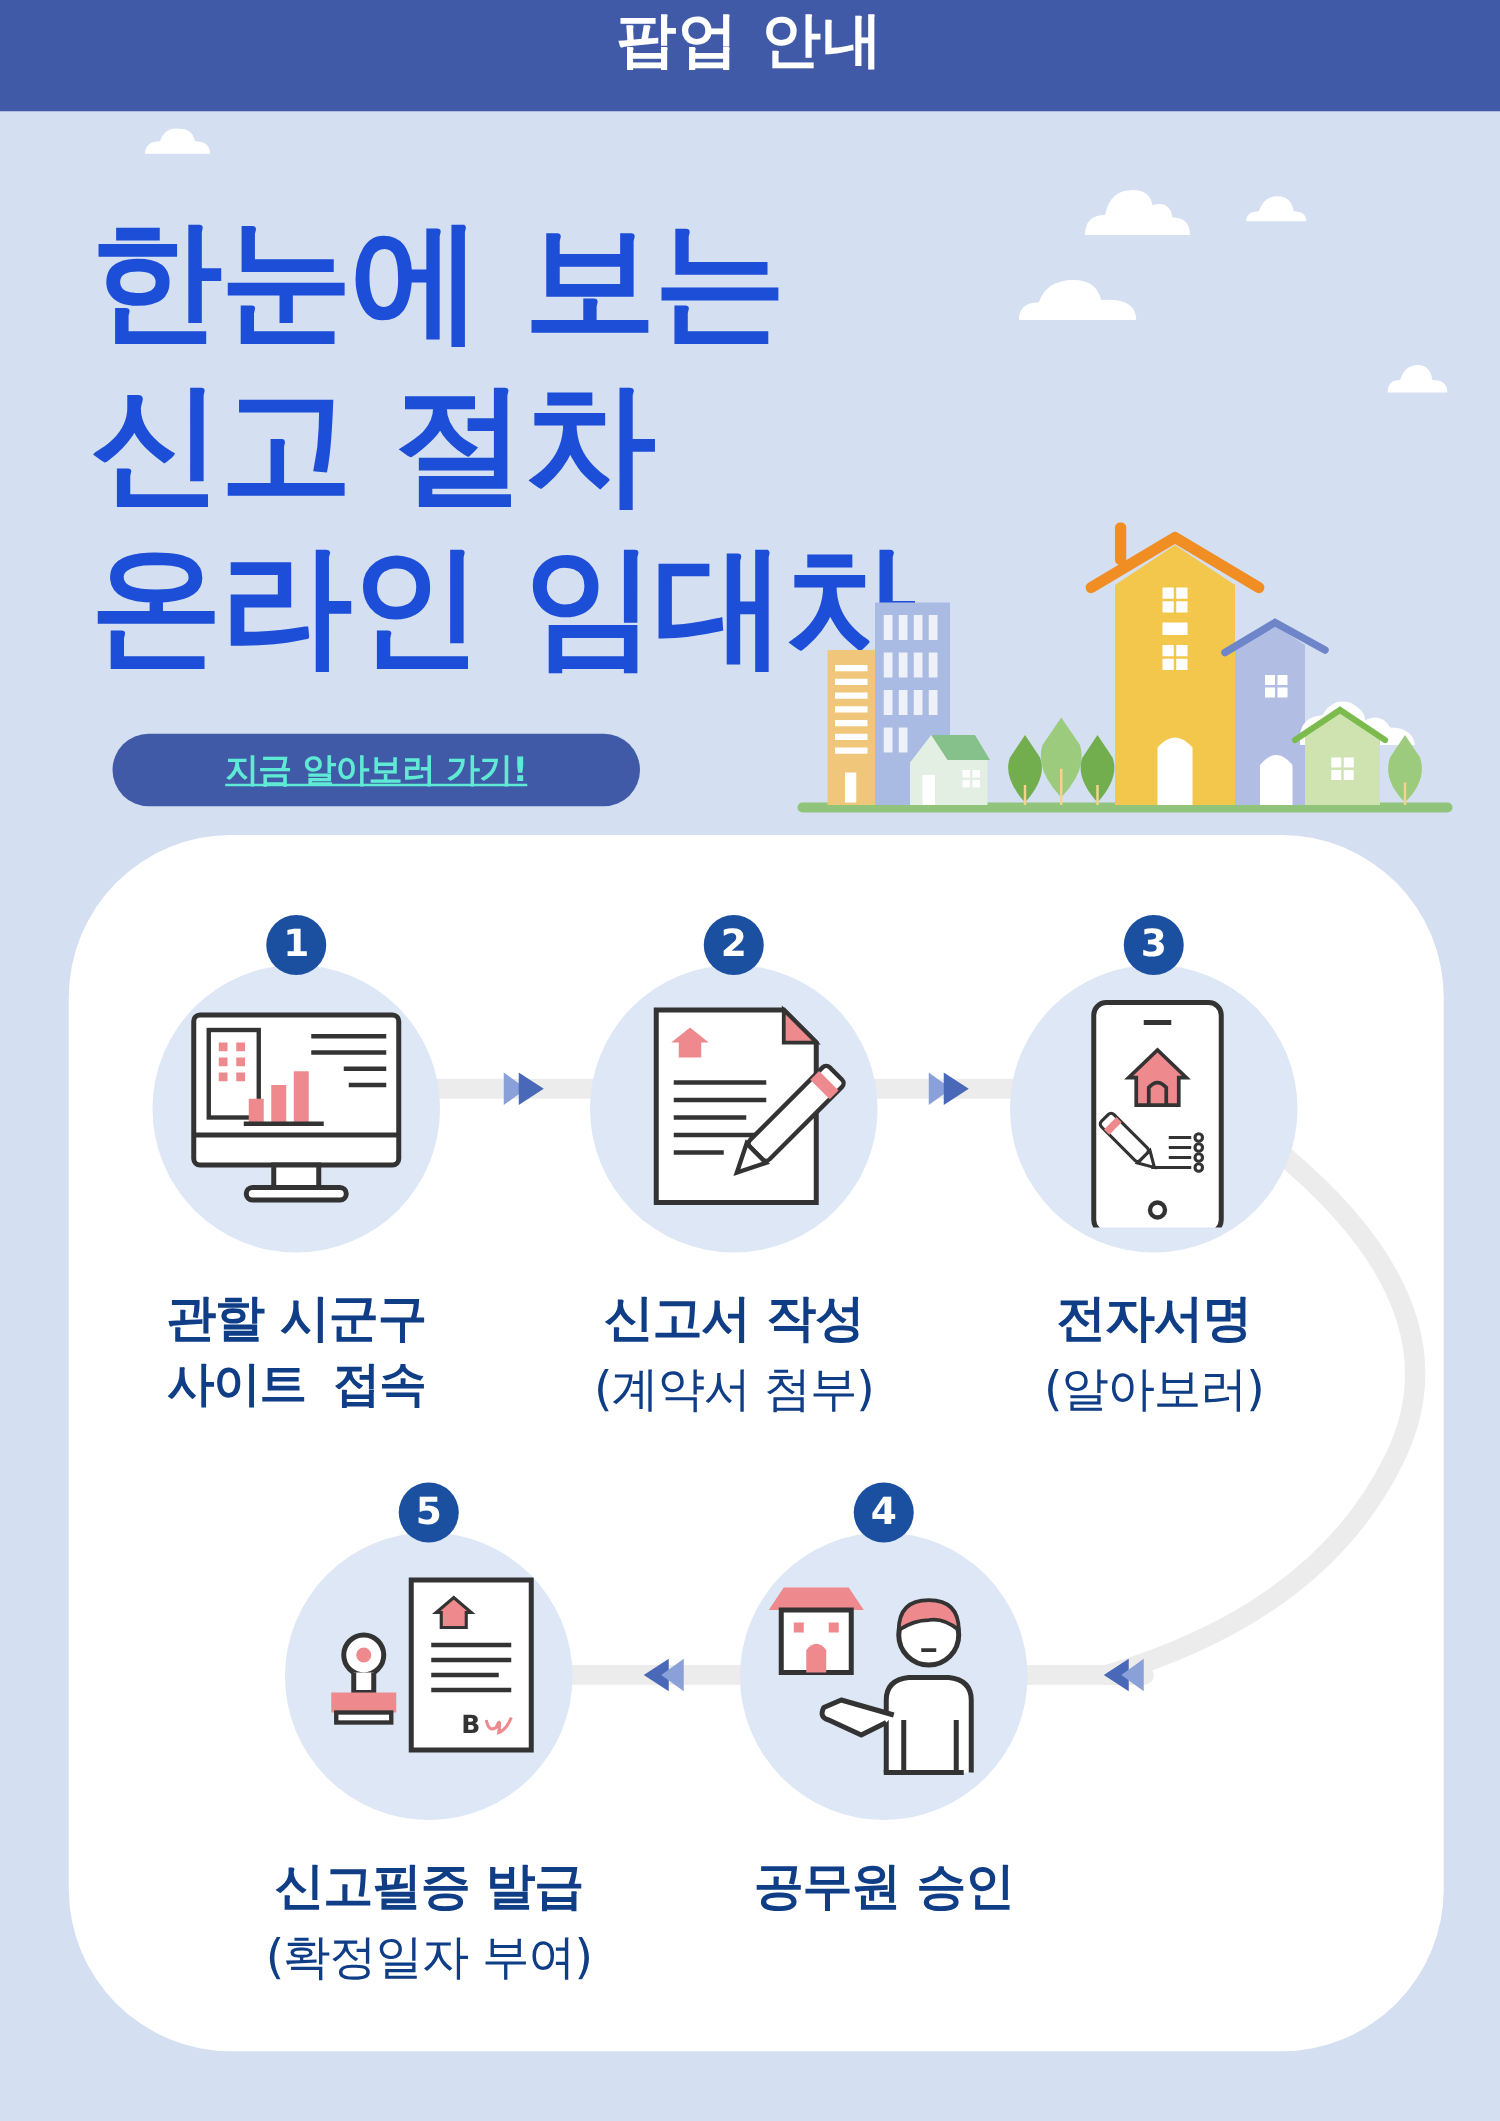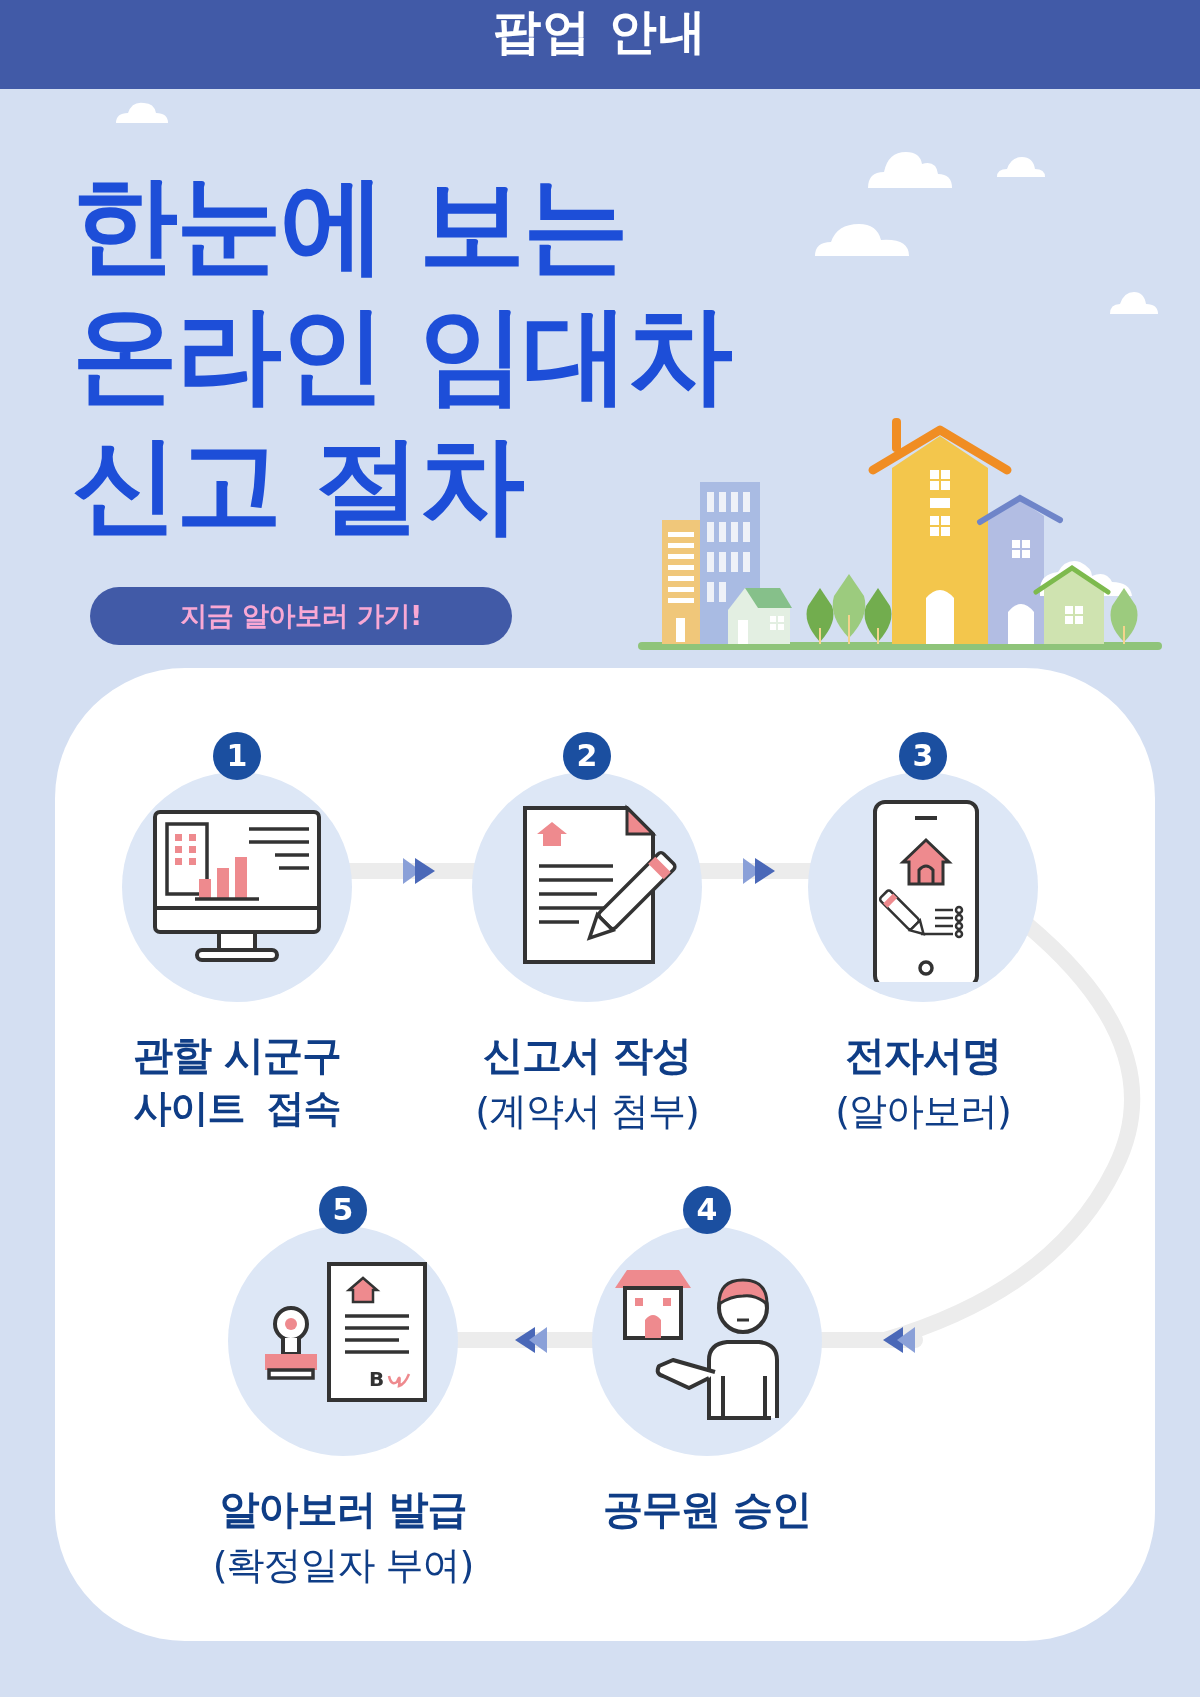--- a/index.html
+++ b/index.html
@@ -19,23 +19,24 @@
   .cloud { position: absolute; }
   .title {
     position: absolute; left: 72px; top: 160px;
     color: #1d4ed8; font-size: 106px; font-weight: bold; line-height: 130px;
     letter-spacing: -2px;
   }
   .title div { white-space: nowrap; }
   .cta {
     position: absolute; left: 90px; top: 587px; width: 422px; height: 58px;
     background: #415aa7; border-radius: 29px;
-    color: #f9a8d4; font-weight: bold; font-size: 27px;
+    color: #5eead4; font-weight: bold; font-size: 27px;
     display: flex; align-items: center; justify-content: center;
     letter-spacing: -0.5px;
+    text-decoration: underline;
   }
   .city { position: absolute; left: 630px; top: 410px; }
   .card {
     position: absolute; left: 55px; top: 668px; width: 1100px; height: 973px;
     background: #ffffff; border-radius: 130px;
   }
   .track { position: absolute; left: 0; top: 0; }
   .step { position: absolute; width: 240px; text-align: center; }
   .step .disc {
     position: absolute; left: 5px; top: 40px; width: 230px; height: 230px;
@@ -75,22 +76,22 @@
   </svg>
 <svg class="cloud" style="left:815px;top:222px" width="95" height="36" viewBox="0 0 95 36">
     <path d="M0 34 Q0 20 16 20 Q22 2 44 2 Q62 2 66 18 Q94 16 94 34 Z" fill="#fff"></path>
   </svg>
 <svg class="cloud" style="left:1110px;top:292px" width="48" height="24" viewBox="0 0 48 24">
     <path d="M0 22 Q0 12 10 12 Q14 0 24 0 Q34 0 36 12 Q48 12 48 22 Z" fill="#fff"></path>
   </svg>
 
 <div class="title">
   <div>한눈에 보는</div>
+  <div>신고 절차</div>
   <div>온라인 임대차</div>
-  <div>신고 절차</div>
 </div>
 
 <div class="cta">지금 알아보러 가기!</div>
 
 <svg class="city" width="540" height="245" viewBox="0 0 540 245">
 
   <rect x="8" y="232" width="524" height="8" rx="4" fill="#8fc47a"></rect>
 
   <rect x="32" y="110" width="38" height="124" fill="#f0c77a"></rect>
   <g fill="#fff">
@@ -329,16 +330,16 @@
           <line x1="102" y1="116" x2="166" y2="116"></line>
         </g>
       <text x="126" y="150" font-family="DejaVu Sans, sans-serif" font-weight="bold" font-size="20" fill="#333">B</text>
       <path d="M146 140 Q148 150 154 146 Q158 136 156 150 Q162 148 166 138" stroke="#ee8a8e" stroke-width="2.5" fill="none"></path>
       <circle cx="48" cy="88" r="16" fill="#fff" stroke="#333" stroke-width="4"></circle>
       <circle cx="48" cy="88" r="6" fill="#ee8a8e"></circle>
       <path d="M40 102 L40 118 L56 118 L56 102" fill="#fff" stroke="#333" stroke-width="4"></path>
       <rect x="22" y="118" width="52" height="16" fill="#ee8a8e" stroke="#333" stroke-width="0"></rect>
       <rect x="26" y="134" width="44" height="8" fill="#fff" stroke="#333" stroke-width="3.5"></rect>
     </svg>
-    <div class="label">알아보러 발급</div>
+    <div class="label">신고필증 발급</div>
     <div class="sub">(확정일자 부여)</div>
   </div>
 </div>
 
 </body></html>

